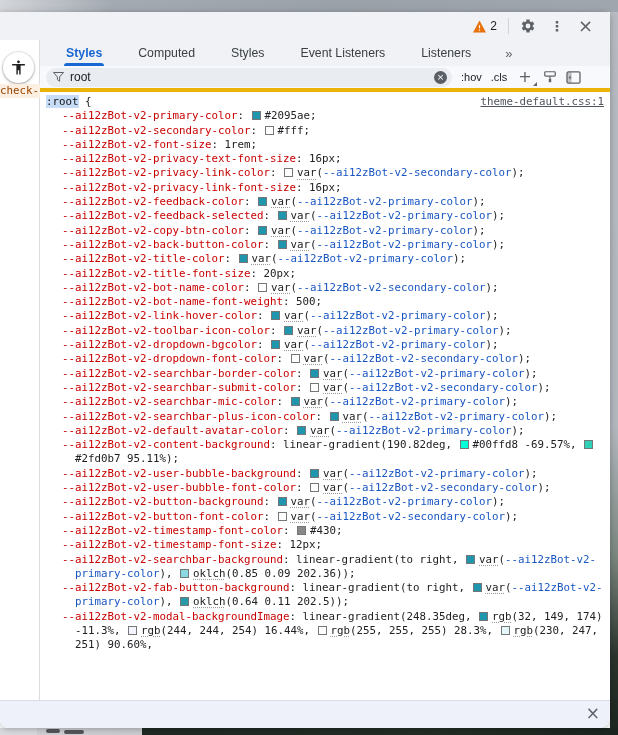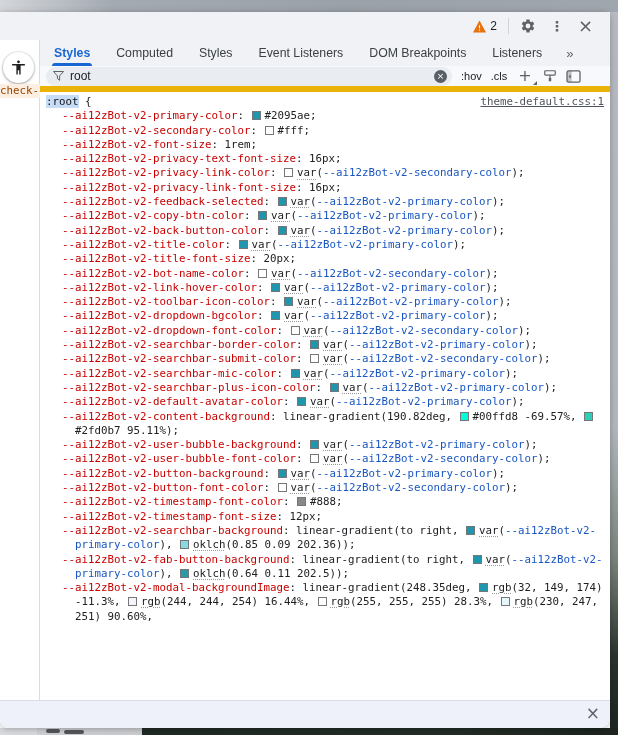--- a/index.html
+++ b/index.html
@@ -39,30 +39,30 @@
   .a11y-circle { position:absolute; left:3px; top:12px; width:31px; height:31px; border-radius:50%;
                  background:#ffffff; box-shadow:0 1px 3px rgba(0,0,0,.35), 0 0 0 1px rgba(0,0,0,.06);
                  display:flex; align-items:center; justify-content:center; }
   .attr-frag { position:absolute; left:0; top:44px; width:40px; height:14px; background:#fcefe2;
                color:#994500; font-family:"DejaVu Sans Mono", monospace; font-size:10.8px;
                line-height:14px; overflow:hidden; white-space:nowrap; }
 
   
   .styles-pane { flex:1; display:flex; flex-direction:column; min-width:0; }
   .tabbar { height:26px; background:#f0f2f6; display:flex; align-items:center;
-            padding-left:4px; gap:6px; }
+            padding-left:16px; gap:16px; }
   .tab { position:relative; padding:0 10px; font-size:12.3px; color:#3c4043; height:26px;
          display:flex; align-items:center; cursor:pointer; white-space:nowrap; }
   .tab.active { color:#1967d2; font-weight:bold; }
   .tab.active::after { content:""; position:absolute; left:8px; right:8px; bottom:0;
                        height:3px; background:#1967d2; border-radius:3px 3px 0 0; }
   .tab-more { font-size:13px; color:#5f6368; padding:0 8px; cursor:pointer; letter-spacing:-1px; }
 
   .filterrow { height:26px; background:#f7f9fc; display:flex; align-items:center;
-               padding:0 8px 0 6px; border-bottom:6px solid #eab308; gap:9px; }
+               padding:0 8px 0 6px; border-bottom:4px solid #eab308; gap:9px; }
   .filter-input { display:flex; align-items:center; gap:6px; width:406px; height:19px;
                   background:#e9ecf1; border-radius:10px; padding:0 5px 0 7px; }
   .filter-text { font-size:12px; color:#202124; flex:1; }
   .clear-btn { width:13px; height:13px; border-radius:50%; background:#5a5f66; color:#ffffff;
                border:none; font-size:9px; line-height:13px; text-align:center; cursor:pointer;
                font-family:"DejaVu Sans", sans-serif; padding:0; }
   .state-toggle { font-size:11px; color:#202124; cursor:pointer; }
   .plus-btn { position:relative; border:none; background:none; color:#5f6368; font-size:16px;
               line-height:1; cursor:pointer; padding:0 2px; font-family:"DejaVu Sans", sans-serif; }
   .plus-btn::after { content:""; position:absolute; right:-3px; bottom:-1px; border-left:4px solid transparent;
@@ -141,21 +141,20 @@
         <div class="attr-frag">check-</div>
       </div>
 
       <div class="styles-pane">
 
         <div class="tabbar">
           <div class="tab active">Styles</div>
           <div class="tab">Computed</div>
           <div class="tab">Styles</div>
           <div class="tab">Event Listeners</div>
-          <div class="tab">DOM Breakpoints</div>
           <div class="tab">Listeners</div>
           <div class="tab-more">»</div>
         </div>
 
         <div class="filterrow">
           <div class="filter-input">
             <span style="display:flex;">
               <svg width="11" height="10" viewBox="0 0 11 10">
                   <path d="M0.5 0.5h10L6.6 4.9v4.4L4.4 7.6V4.9L0.5 0.5z" fill="none" stroke="#5f6368" stroke-width="1"></path>
                 </svg>
@@ -191,41 +190,43 @@
             <a class="src-link">theme-default.css:1</a>
             <span class="selector">:root</span><span> {</span>
           </div>
           <div id="decls">
               <div class="decl"><span class="pname">--ai12zBot-v2-primary-color</span>: <span class="sw" style="background: rgb(32, 149, 174);"></span><span>#2095ae;</span></div>
               <div class="decl"><span class="pname">--ai12zBot-v2-secondary-color</span>: <span class="sw" style="background: rgb(255, 255, 255);"></span><span>#fff;</span></div>
               <div class="decl"><span class="pname">--ai12zBot-v2-font-size</span>: <span>1rem;</span></div>
               <div class="decl"><span class="pname">--ai12zBot-v2-privacy-text-font-size</span>: <span>16px;</span></div>
               <div class="decl"><span class="pname">--ai12zBot-v2-privacy-link-color</span>: <span class="sw" style="background: rgb(255, 255, 255);"></span><span class="fnname">var</span><span>(</span><span class="vname">--ai12zBot-v2-secondary-color</span><span>);</span></div>
               <div class="decl"><span class="pname">--ai12zBot-v2-privacy-link-font-size</span>: <span>16px;</span></div>
+              <div class="decl"><span class="pname">--ai12zBot-v2-feedback-color</span>: <span class="sw" style="background: rgb(32, 149, 174);"></span><span class="fnname">var</span><span>(</span><span class="vname">--ai12zBot-v2-primary-color</span><span>);</span></div>
               <div class="decl"><span class="pname">--ai12zBot-v2-feedback-selected</span>: <span class="sw" style="background: rgb(32, 149, 174);"></span><span class="fnname">var</span><span>(</span><span class="vname">--ai12zBot-v2-primary-color</span><span>);</span></div>
               <div class="decl"><span class="pname">--ai12zBot-v2-copy-btn-color</span>: <span class="sw" style="background: rgb(32, 149, 174);"></span><span class="fnname">var</span><span>(</span><span class="vname">--ai12zBot-v2-primary-color</span><span>);</span></div>
               <div class="decl"><span class="pname">--ai12zBot-v2-back-button-color</span>: <span class="sw" style="background: rgb(32, 149, 174);"></span><span class="fnname">var</span><span>(</span><span class="vname">--ai12zBot-v2-primary-color</span><span>);</span></div>
               <div class="decl"><span class="pname">--ai12zBot-v2-title-color</span>: <span class="sw" style="background: rgb(32, 149, 174);"></span><span class="fnname">var</span><span>(</span><span class="vname">--ai12zBot-v2-primary-color</span><span>);</span></div>
               <div class="decl"><span class="pname">--ai12zBot-v2-title-font-size</span>: <span>20px;</span></div>
               <div class="decl"><span class="pname">--ai12zBot-v2-bot-name-color</span>: <span class="sw" style="background: rgb(255, 255, 255);"></span><span class="fnname">var</span><span>(</span><span class="vname">--ai12zBot-v2-secondary-color</span><span>);</span></div>
+              <div class="decl"><span class="pname">--ai12zBot-v2-bot-name-font-weight</span>: <span>500;</span></div>
               <div class="decl"><span class="pname">--ai12zBot-v2-link-hover-color</span>: <span class="sw" style="background: rgb(32, 149, 174);"></span><span class="fnname">var</span><span>(</span><span class="vname">--ai12zBot-v2-primary-color</span><span>);</span></div>
               <div class="decl"><span class="pname">--ai12zBot-v2-toolbar-icon-color</span>: <span class="sw" style="background: rgb(32, 149, 174);"></span><span class="fnname">var</span><span>(</span><span class="vname">--ai12zBot-v2-primary-color</span><span>);</span></div>
               <div class="decl"><span class="pname">--ai12zBot-v2-dropdown-bgcolor</span>: <span class="sw" style="background: rgb(32, 149, 174);"></span><span class="fnname">var</span><span>(</span><span class="vname">--ai12zBot-v2-primary-color</span><span>);</span></div>
               <div class="decl"><span class="pname">--ai12zBot-v2-dropdown-font-color</span>: <span class="sw" style="background: rgb(255, 255, 255);"></span><span class="fnname">var</span><span>(</span><span class="vname">--ai12zBot-v2-secondary-color</span><span>);</span></div>
               <div class="decl"><span class="pname">--ai12zBot-v2-searchbar-border-color</span>: <span class="sw" style="background: rgb(32, 149, 174);"></span><span class="fnname">var</span><span>(</span><span class="vname">--ai12zBot-v2-primary-color</span><span>);</span></div>
               <div class="decl"><span class="pname">--ai12zBot-v2-searchbar-submit-color</span>: <span class="sw" style="background: rgb(255, 255, 255);"></span><span class="fnname">var</span><span>(</span><span class="vname">--ai12zBot-v2-secondary-color</span><span>);</span></div>
               <div class="decl"><span class="pname">--ai12zBot-v2-searchbar-mic-color</span>: <span class="sw" style="background: rgb(32, 149, 174);"></span><span class="fnname">var</span><span>(</span><span class="vname">--ai12zBot-v2-primary-color</span><span>);</span></div>
               <div class="decl"><span class="pname">--ai12zBot-v2-searchbar-plus-icon-color</span>: <span class="sw" style="background: rgb(32, 149, 174);"></span><span class="fnname">var</span><span>(</span><span class="vname">--ai12zBot-v2-primary-color</span><span>);</span></div>
               <div class="decl"><span class="pname">--ai12zBot-v2-default-avatar-color</span>: <span class="sw" style="background: rgb(32, 149, 174);"></span><span class="fnname">var</span><span>(</span><span class="vname">--ai12zBot-v2-primary-color</span><span>);</span></div>
               <div class="decl"><span class="pname">--ai12zBot-v2-content-background</span>: <span>linear-gradient(190.82deg, </span><span class="sw" style="background: rgb(0, 255, 216);"></span><span>#00ffd8 -69.57%, </span><span class="sw" style="background: rgb(47, 208, 183);"></span><span>#2fd0b7 95.11%);</span></div>
               <div class="decl"><span class="pname">--ai12zBot-v2-user-bubble-background</span>: <span class="sw" style="background: rgb(32, 149, 174);"></span><span class="fnname">var</span><span>(</span><span class="vname">--ai12zBot-v2-primary-color</span><span>);</span></div>
               <div class="decl"><span class="pname">--ai12zBot-v2-user-bubble-font-color</span>: <span class="sw" style="background: rgb(255, 255, 255);"></span><span class="fnname">var</span><span>(</span><span class="vname">--ai12zBot-v2-secondary-color</span><span>);</span></div>
               <div class="decl"><span class="pname">--ai12zBot-v2-button-background</span>: <span class="sw" style="background: rgb(32, 149, 174);"></span><span class="fnname">var</span><span>(</span><span class="vname">--ai12zBot-v2-primary-color</span><span>);</span></div>
               <div class="decl"><span class="pname">--ai12zBot-v2-button-font-color</span>: <span class="sw" style="background: rgb(255, 255, 255);"></span><span class="fnname">var</span><span>(</span><span class="vname">--ai12zBot-v2-secondary-color</span><span>);</span></div>
-              <div class="decl"><span class="pname">--ai12zBot-v2-timestamp-font-color</span>: <span class="sw" style="background: rgb(136, 136, 136);"></span><span>#888;</span></div>
+              <div class="decl"><span class="pname">--ai12zBot-v2-timestamp-font-color</span>: <span class="sw" style="background: rgb(136, 136, 136);"></span><span>#430;</span></div>
               <div class="decl"><span class="pname">--ai12zBot-v2-timestamp-font-size</span>: <span>12px;</span></div>
               <div class="decl"><span class="pname">--ai12zBot-v2-searchbar-background</span>: <span>linear-gradient(to right, </span><span class="sw" style="background: rgb(32, 149, 174);"></span><span class="fnname">var</span><span>(</span><span class="vname">--ai12zBot-v2-primary-color</span><span>), </span><span class="sw" style="background: rgb(136, 217, 226);"></span><span class="fnname">oklch</span><span>(0.85 0.09 202.36));</span></div>
               <div class="decl"><span class="pname">--ai12zBot-v2-fab-button-background</span>: <span>linear-gradient(to right, </span><span class="sw" style="background: rgb(32, 149, 174);"></span><span class="fnname">var</span><span>(</span><span class="vname">--ai12zBot-v2-primary-color</span><span>), </span><span class="sw" style="background: rgb(39, 153, 167);"></span><span class="fnname">oklch</span><span>(0.64 0.11 202.5));</span></div>
               <div class="decl"><span class="pname">--ai12zBot-v2-modal-backgroundImage</span>: <span>linear-gradient(248.35deg, </span><span class="sw" style="background: rgb(32, 149, 174);"></span><span class="fnname">rgb</span><span>(32, 149, 174) -11.3%, </span><span class="sw" style="background: rgb(244, 244, 254);"></span><span class="fnname">rgb</span><span>(244, 244, 254) 16.44%, </span><span class="sw" style="background: rgb(255, 255, 255);"></span><span class="fnname">rgb</span><span>(255, 255, 255) 28.3%, </span><span class="sw" style="background: rgb(230, 247, 251);"></span><span class="fnname">rgb</span><span>(230, 247, 251) 90.60%, </span></div>
             </div>
         </div>
 
       </div>
     </div>
 

